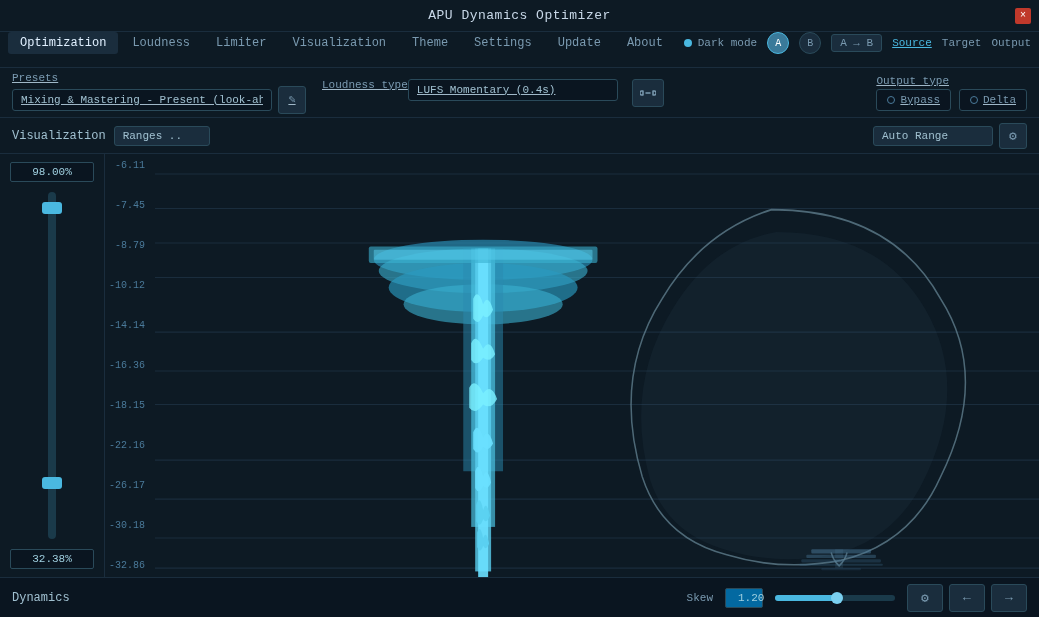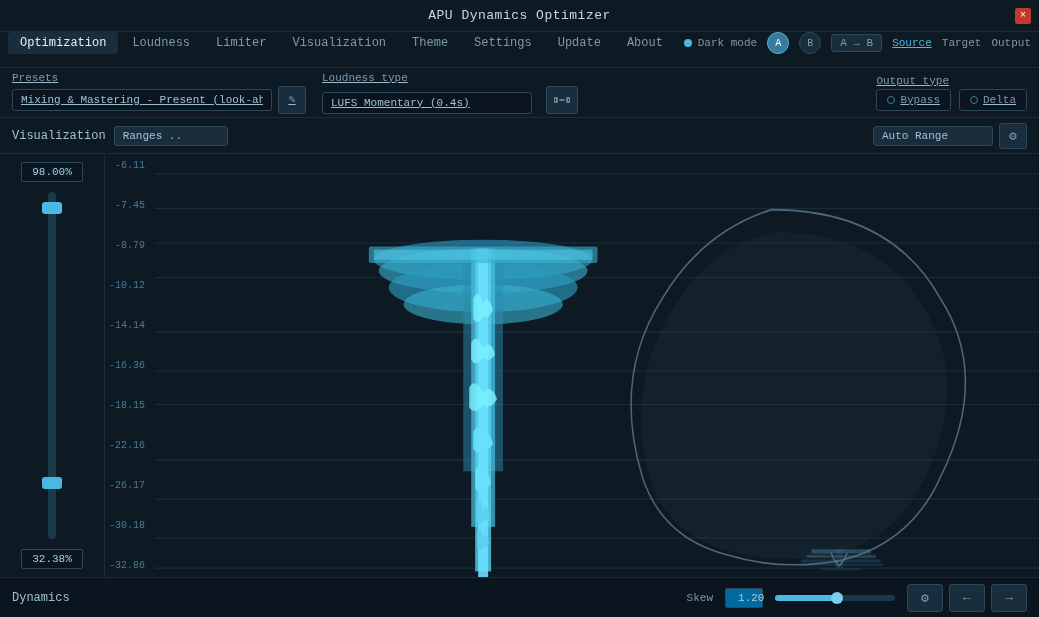--- a/index.html
+++ b/index.html
@@ -160,22 +160,22 @@
       width: 28px;
       height: 28px;
       border-radius: 3px;
       display: flex;
       align-items: center;
       justify-content: center;
       cursor: pointer;
       font-size: 12px;
     }
 
-    .loudness-group { display: flex; flex-direction: column; }
-    .loudness-row { display: flex; align-items: flex-end; gap: 14px; }
+    .loudness-group { display: flex; }
+    .loudness-row { display: flex; align-items: flex-start; gap: 14px; }
     .loudness-select {
       background: #0a1520;
       border: 1px solid #2a4a5a;
       color: #a0c0d0;
       padding: 4px 8px;
       font-size: 11px;
       border-radius: 3px;
       width: 210px;
       font-family: inherit;
       appearance: none;
@@ -233,21 +233,21 @@
     .range-select {
       background: #1a2d3d;
       border: 1px solid #2a4a5a;
       color: #a0c0d0;
       padding: 3px 8px;
       font-size: 11px;
       border-radius: 3px;
       font-family: inherit;
       appearance: none;
       cursor: pointer;
-      width: 114px;
+      width: 96px;
     }
     .auto-range-select {
       background: #1a2d3d;
       border: 1px solid #2a4a5a;
       color: #a0c0d0;
       padding: 3px 8px;
       font-size: 11px;
       border-radius: 3px;
       font-family: inherit;
       appearance: none;
@@ -289,21 +289,21 @@
       gap: 6px;
     }
     .percentage-box {
       background: #0a1520;
       border: 1px solid #2a4a5a;
       color: #a0d0e0;
       text-align: center;
       padding: 3px 6px;
       font-size: 11px;
       border-radius: 2px;
-      width: 62px;
+      width: 84px;
     }
     .slider-track {
       flex: 1;
       width: 8px;
       background: #1a3a4a;
       border-radius: 4px;
       position: relative;
       margin: 4px 0;
     }
     .slider-thumb {

